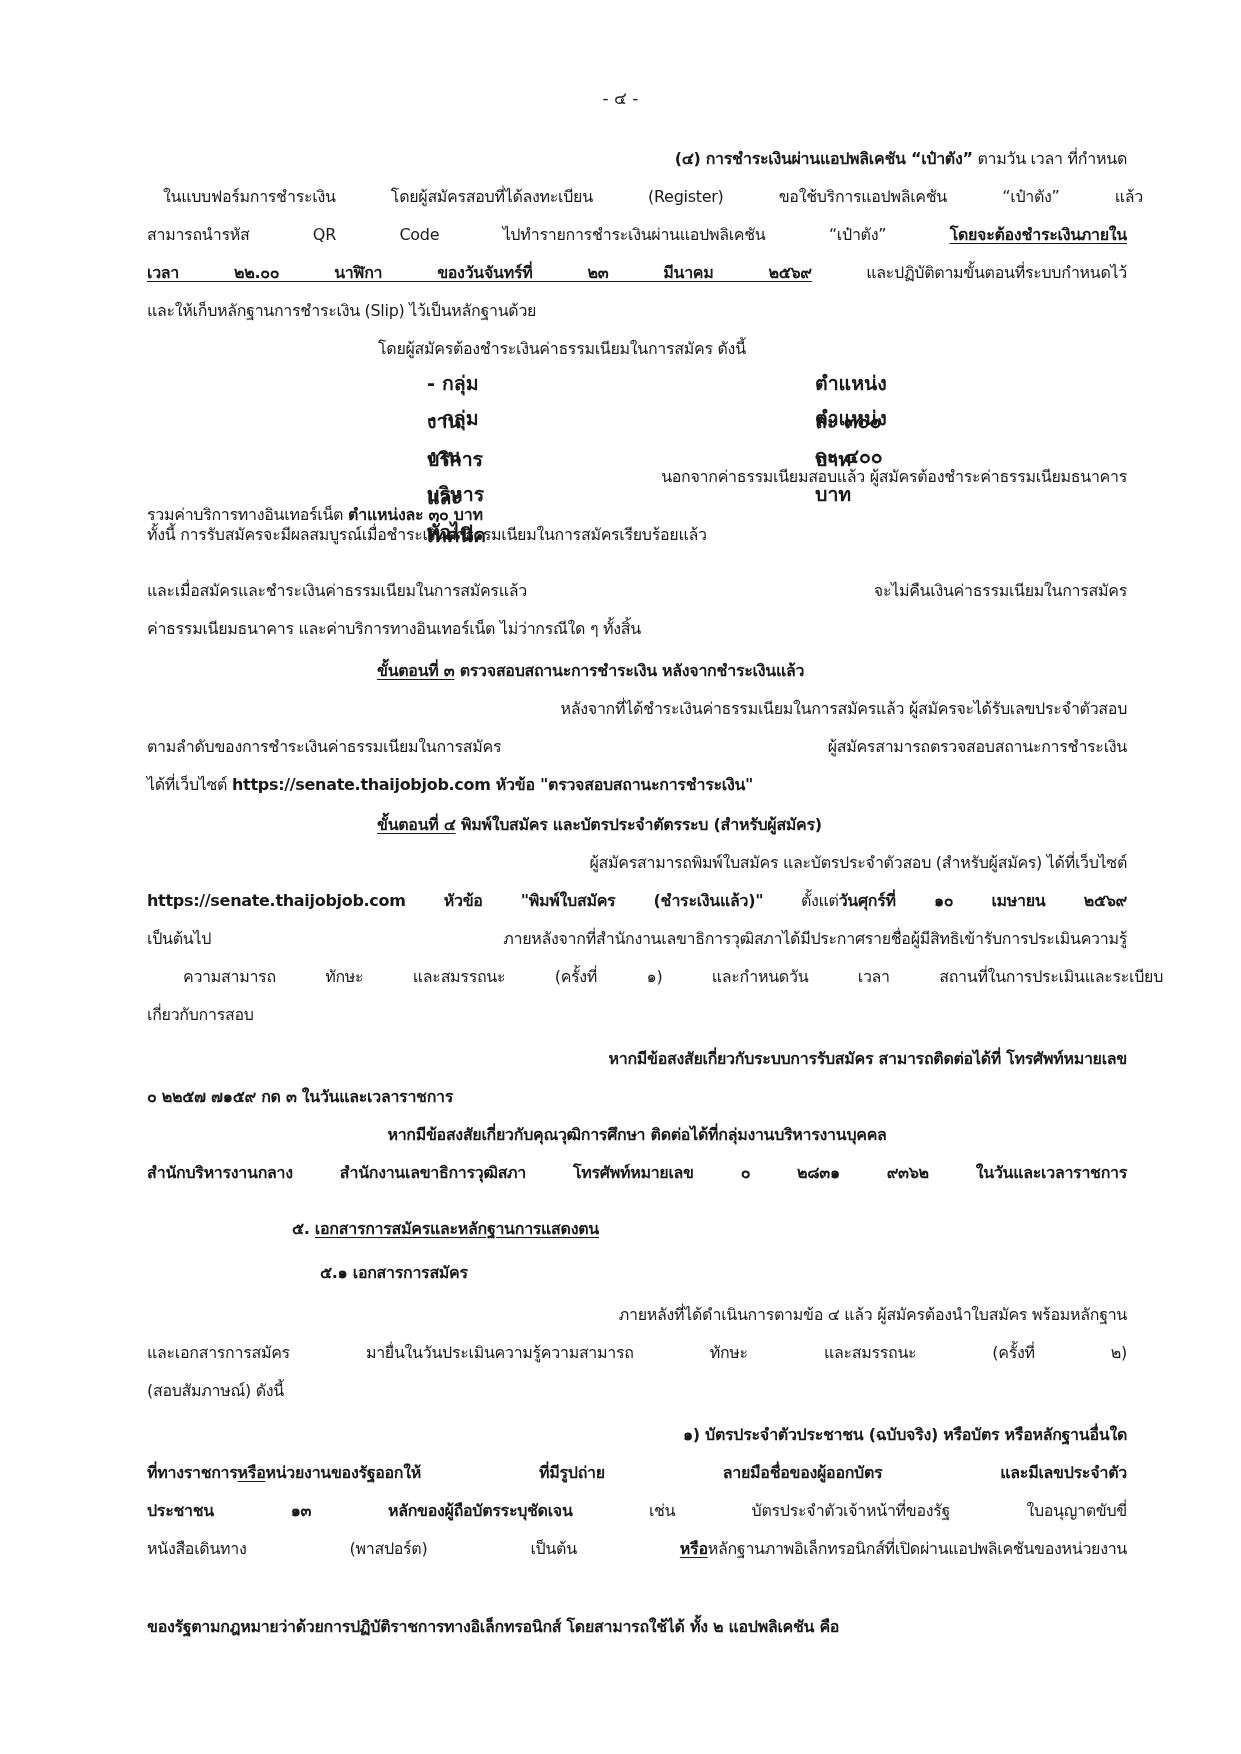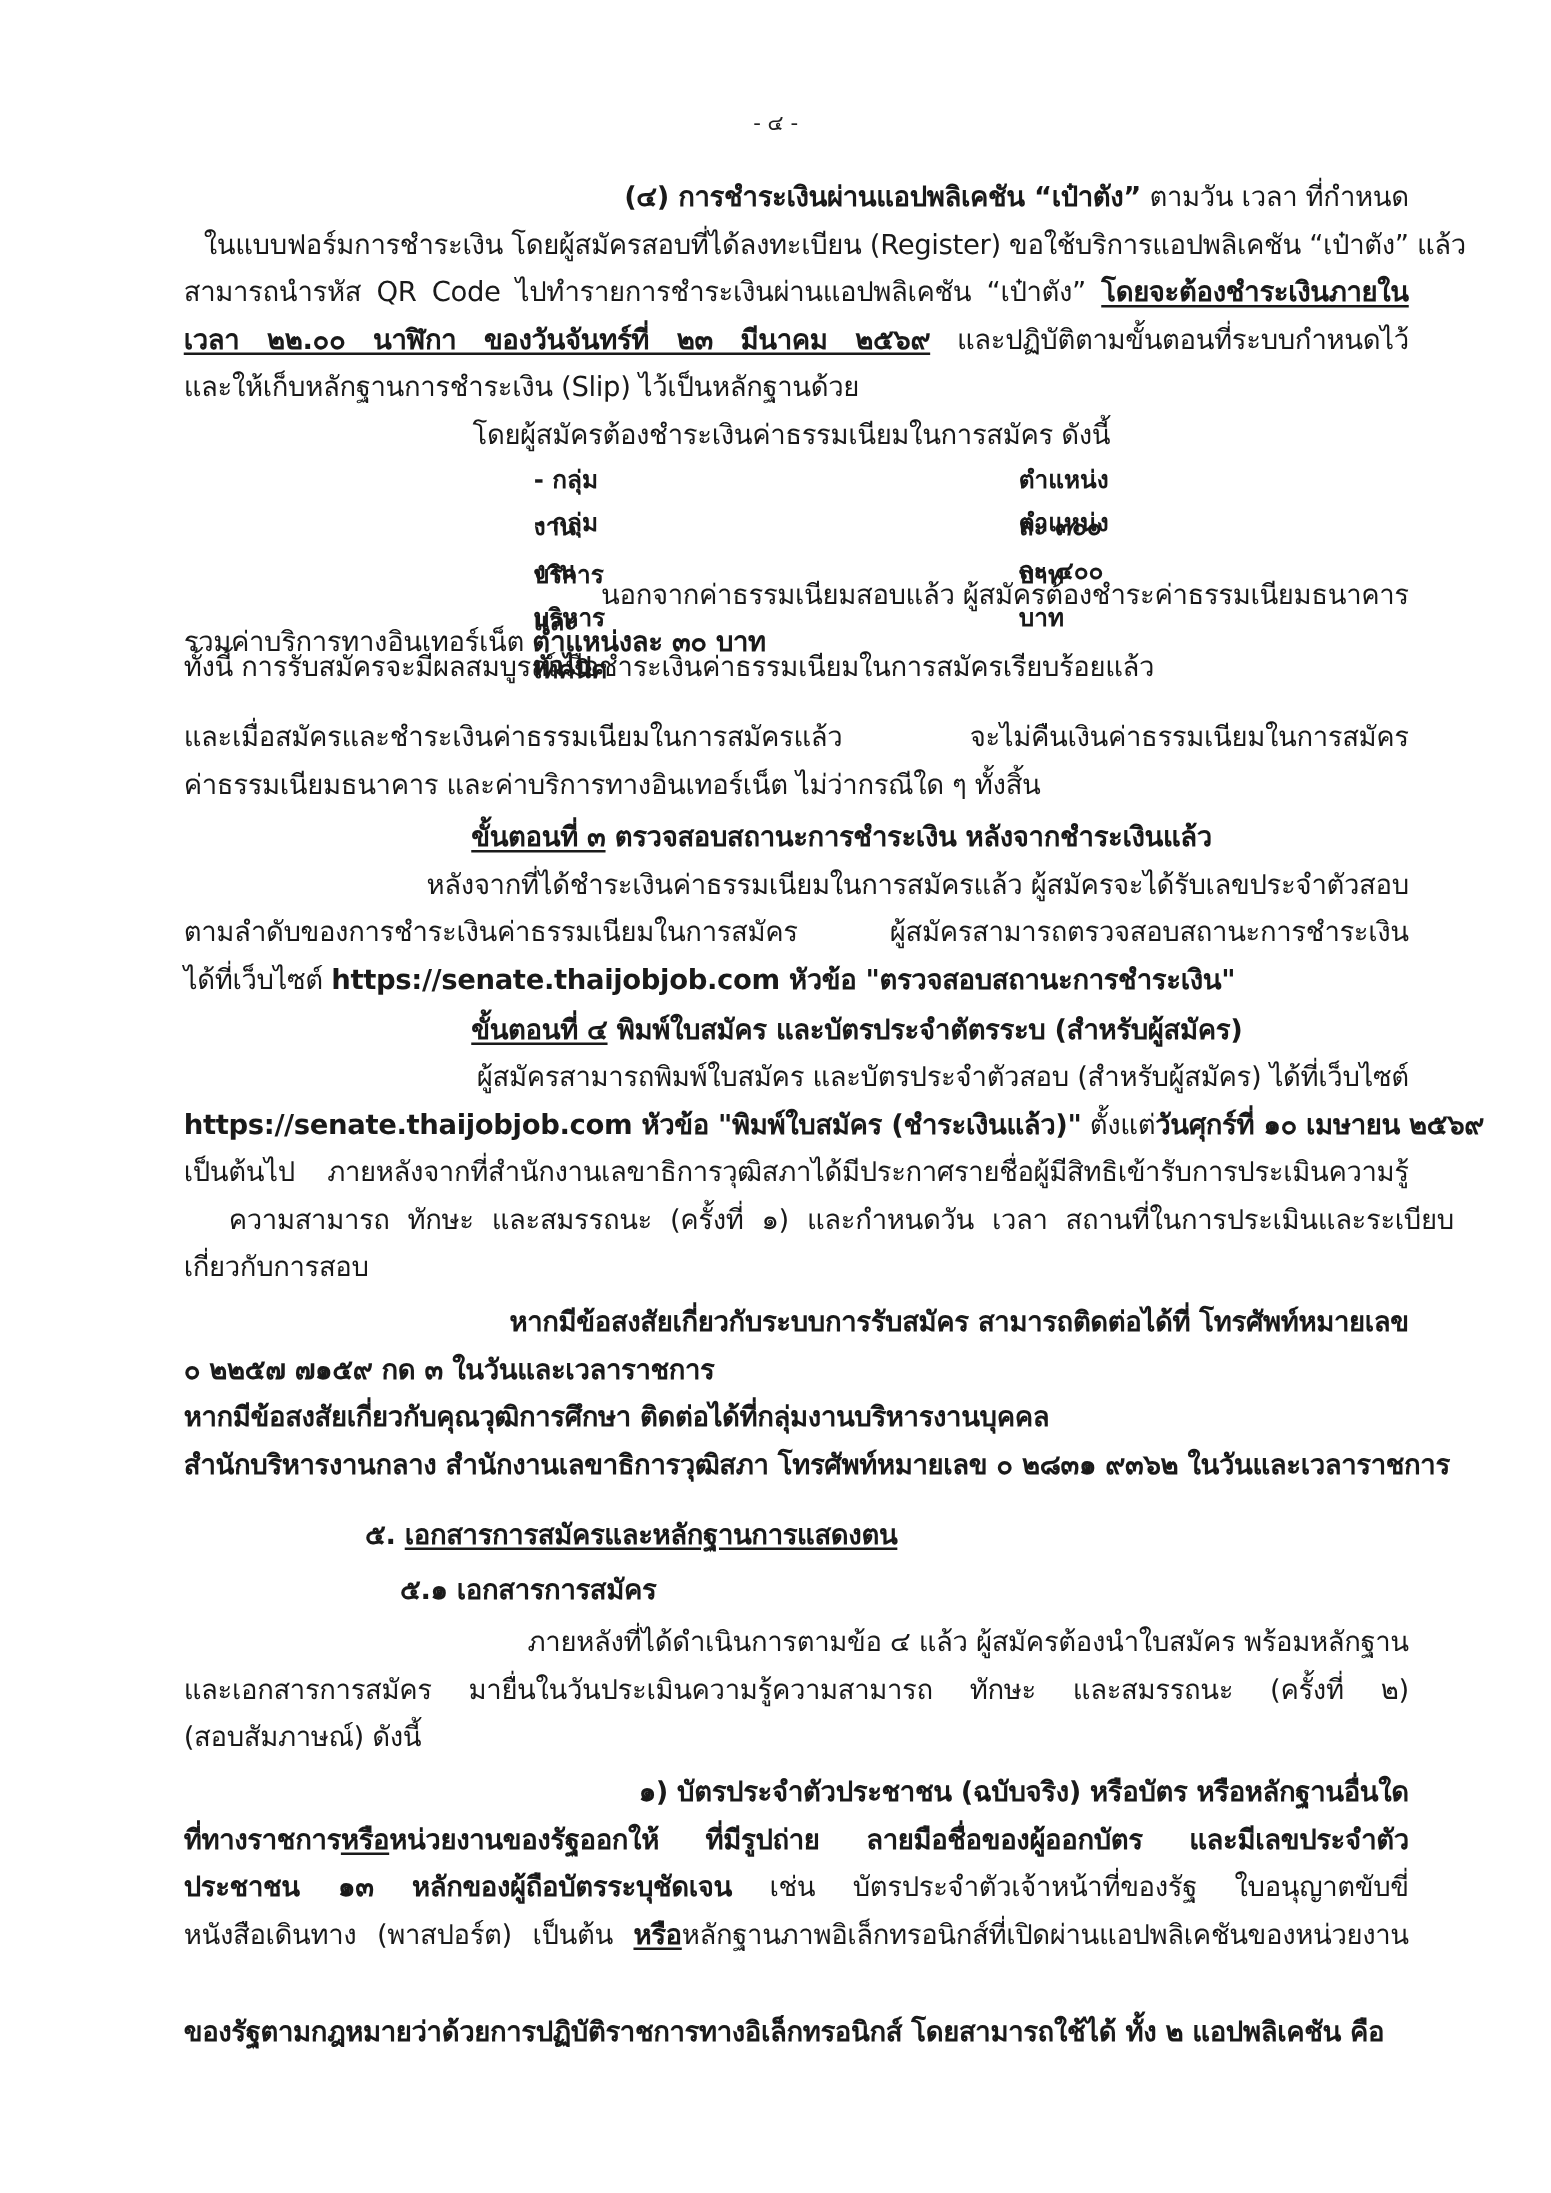--- a/index.html
+++ b/index.html
@@ -7,21 +7,21 @@
     width: 1241px; height: 1754px; position: relative; overflow: hidden;
     font-family: "DejaVu Sans", "Liberation Sans", sans-serif;
     color: #1a1a1a;
   }
   .page-num {
     position: absolute; top: 84px; left: 0; width: 1241px;
     text-align: center; font-size: 17px; color: #222;
   }
   .line {
     position: absolute; left: 147px; width: 980px;
-    font-size: 22px; line-height: 38px; white-space: nowrap;
+    font-size: 16px; line-height: 38px; white-space: nowrap;
     letter-spacing: -0.3px;
   }
   .justify { text-align: justify; text-align-last: justify; }
   .b { font-weight: bold; }
   .u { text-decoration: underline; text-underline-offset: 3px; }
   .fee-row { position: absolute; font-size: 19.5px; line-height: 38px; font-weight: bold; }
   .fee-label { position: absolute; left: 427px; }
   .fee-amt { position: absolute; left: 815px; }
 </style>
 </head>
@@ -74,21 +74,21 @@
 <div class="line" style="top:844px; text-align:right;">ผู้สมัครสามารถพิมพ์ใบสมัคร และบัตรประจำตัวสอบ (สำหรับผู้สมัคร) ได้ที่เว็บไซต์</div>
 <div class="line justify" style="top:882px;">
   <span class="b">https://senate.thaijobjob.com หัวข้อ "พิมพ์ใบสมัคร (ชำระเงินแล้ว)"</span><span> ตั้งแต่</span><span class="b">วันศุกร์ที่ ๑๐ เมษายน ๒๕๖๙</span>
 </div>
 <div class="line justify" style="top:920px;">เป็นต้นไป ภายหลังจากที่สำนักงานเลขาธิการวุฒิสภาได้มีประกาศรายชื่อผู้มีสิทธิเข้ารับการประเมินความรู้</div>
 <div class="line justify" style="top:958px;margin-left:36px;">ความสามารถ ทักษะ และสมรรถนะ (ครั้งที่ ๑) และกำหนดวัน เวลา สถานที่ในการประเมินและระเบียบ</div>
 <div class="line" style="top:996px;">เกี่ยวกับการสอบ</div>
 
 <div class="line b" style="top:1040px; text-align:right;">หากมีข้อสงสัยเกี่ยวกับระบบการรับสมัคร สามารถติดต่อได้ที่ โทรศัพท์หมายเลข</div>
 <div class="line b" style="top:1078px;">๐ ๒๒๕๗ ๗๑๕๙ กด ๓ ในวันและเวลาราชการ</div>
-<div class="line b" style="top:1116px; text-align:left;">หากมีข้อสงสัยเกี่ยวกับคุณวุฒิการศึกษา ติดต่อได้ที่กลุ่มงานบริหารงานบุคคล</div>
+<div class="line b" style="top:1116px; text-align:center;">หากมีข้อสงสัยเกี่ยวกับคุณวุฒิการศึกษา ติดต่อได้ที่กลุ่มงานบริหารงานบุคคล</div>
 <div class="line b justify" style="top:1154px;">สำนักบริหารงานกลาง สำนักงานเลขาธิการวุฒิสภา โทรศัพท์หมายเลข ๐ ๒๘๓๑ ๙๓๖๒ ในวันและเวลาราชการ</div>
 
 <div class="line b" style="top:1210px; left:292px; width:800px;">
   <span>๕. </span><span class="u">เอกสารการสมัครและหลักฐานการแสดงตน</span>
 </div>
 <div class="line b" style="top:1254px; left:320px; width:800px;">๕.๑ เอกสารการสมัคร</div>
 <div class="line" style="top:1296px; text-align:right;">ภายหลังที่ได้ดำเนินการตามข้อ ๔ แล้ว ผู้สมัครต้องนำใบสมัคร พร้อมหลักฐาน</div>
 <div class="line justify" style="top:1334px;">และเอกสารการสมัคร มายื่นในวันประเมินความรู้ความสามารถ ทักษะ และสมรรถนะ (ครั้งที่ ๒)</div>
 <div class="line" style="top:1372px;">(สอบสัมภาษณ์) ดังนี้</div>
 

